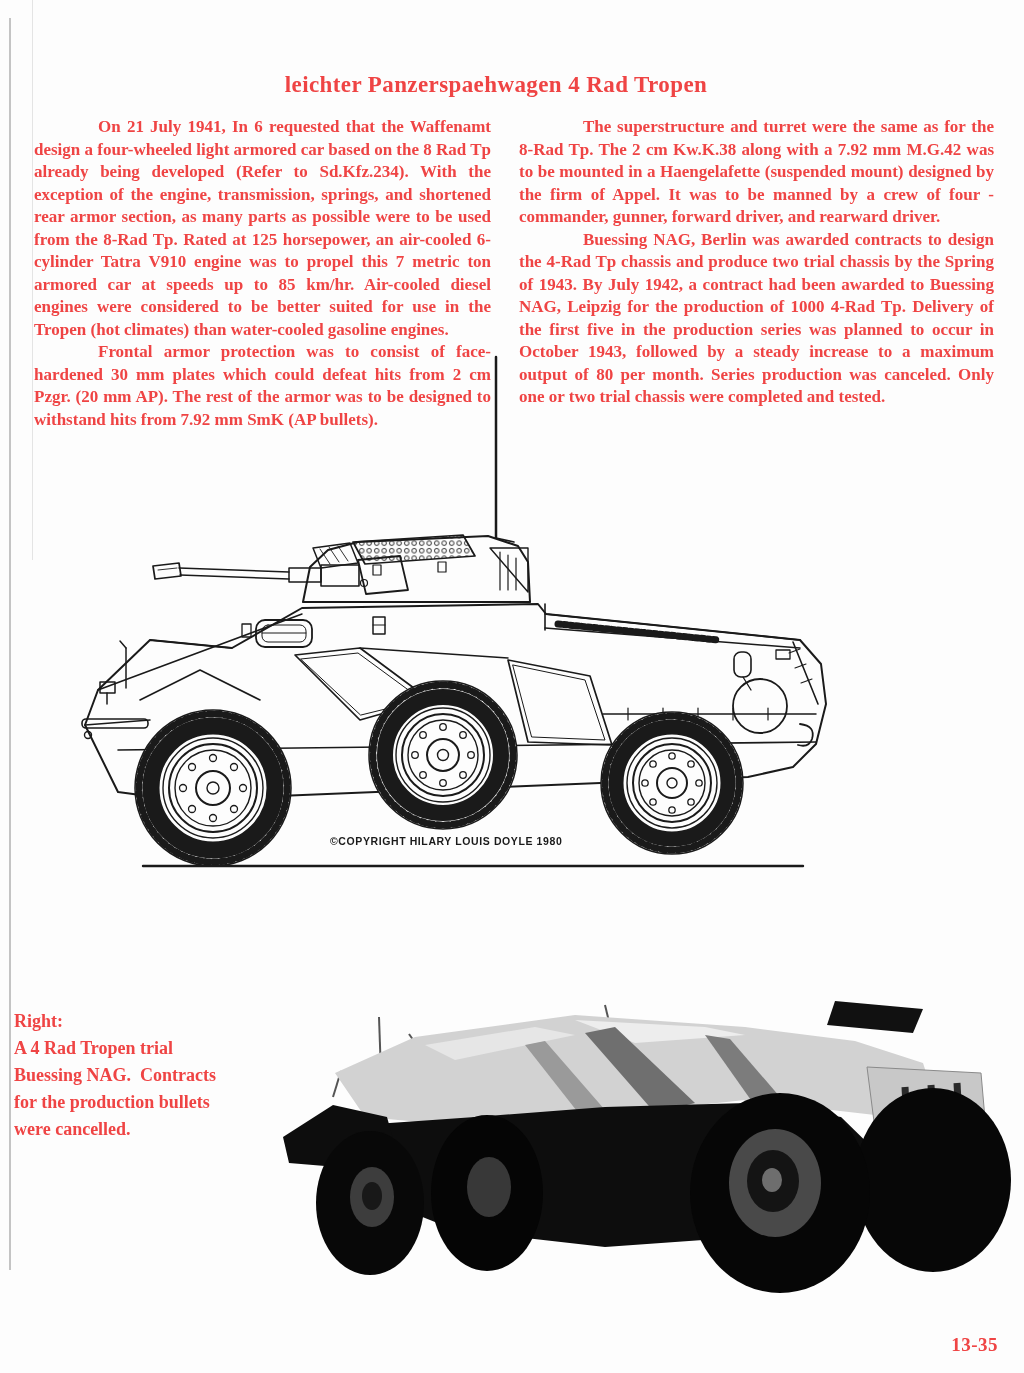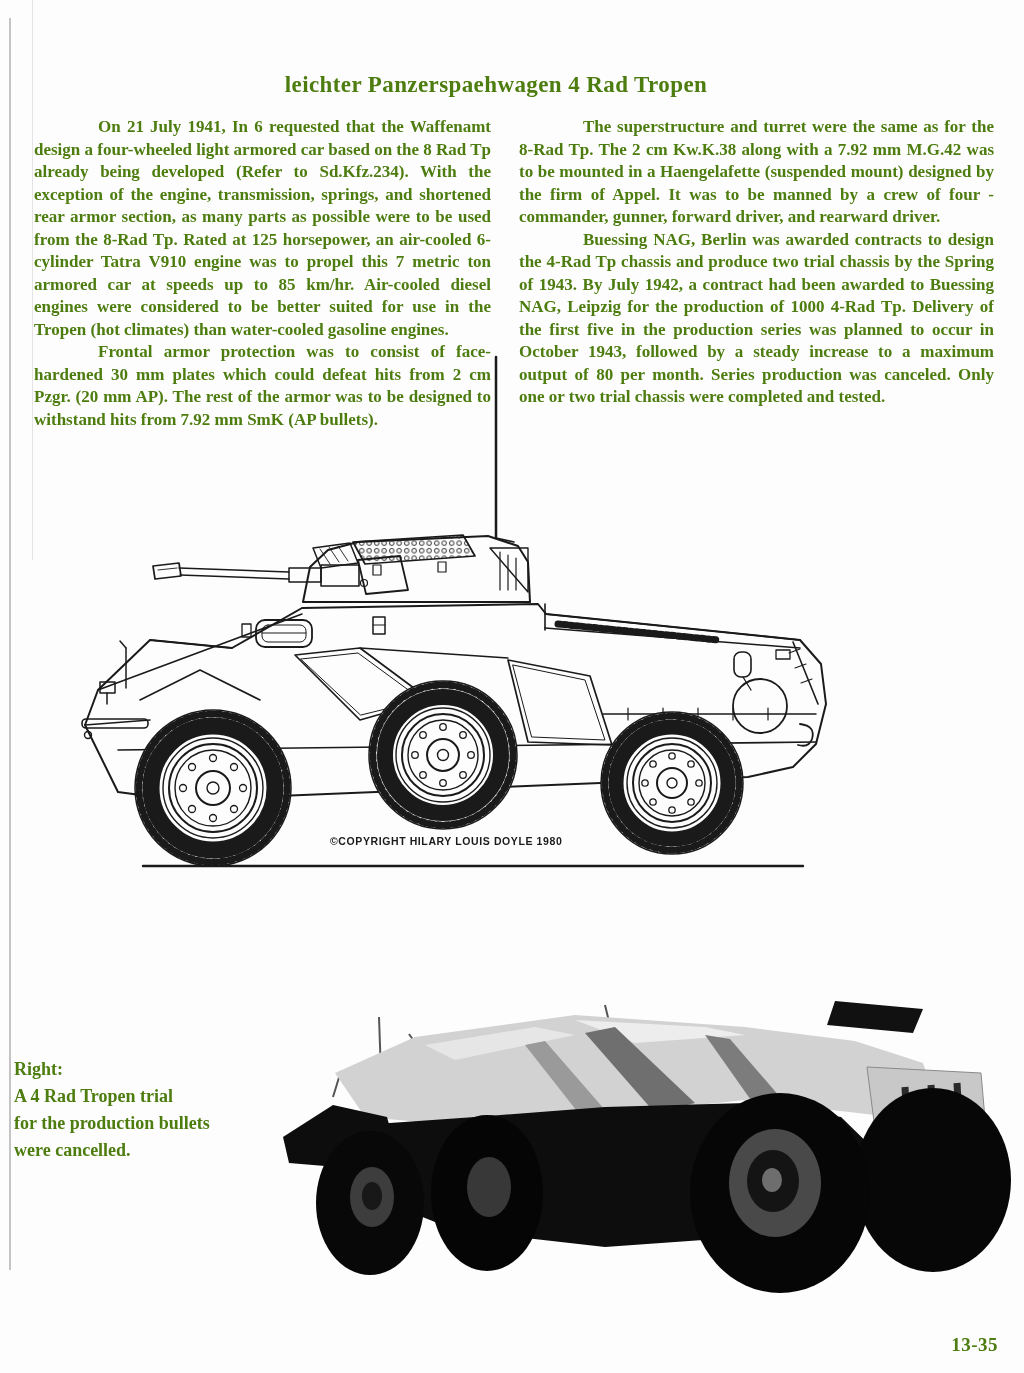--- a/index.html
+++ b/index.html
@@ -1,35 +1,35 @@
 <!DOCTYPE html>
 <html><head>
 <meta charset="utf-8">
 <style>
   html,body{margin:0;padding:0;background:#ffffff;}
   .page{
     position:relative;width:1024px;height:1373px;background:#fdfdfd;
-    font-family:"Liberation Serif","DejaVu Serif",serif;color:#4d7c0f;overflow:hidden;
+    font-family:"Liberation Serif","DejaVu Serif",serif;color:#ef4444;overflow:hidden;
   }
   .scan-line{position:absolute;pointer-events:none;}
   .title{
     position:absolute;top:72px;left:0;width:992px;text-align:center;
     font-size:23px;font-weight:bold;letter-spacing:.4px;margin:0;
   }
   .col{
     position:absolute;top:116px;font-size:17px;font-weight:bold;
     line-height:22.5px;text-align:justify;
   }
   .col-left{left:22px;width:457px;margin-left:12px;}
   .col-right{left:511px;width:475px;margin-left:8px;}
   .col p{margin:0;text-indent:64px;}
   .drawing-svg{position:absolute;left:58px;top:352px;}
   .photo-svg{position:absolute;left:275px;top:975px;}
   .caption{
-    position:absolute;left:14px;top:1056px;width:265px;
+    position:absolute;left:14px;top:1008px;width:265px;
     font-size:18px;font-weight:bold;line-height:27px;
   }
   .caption .cap-line{white-space:pre;}
   .page-number{
     position:absolute;left:868px;top:1334px;width:130px;text-align:right;
     font-size:19px;font-weight:bold;letter-spacing:.5px;
   }
 </style>
 </head>
 <body>
@@ -198,20 +198,21 @@
       </g>
 
       <line x1="85" y1="514" x2="745" y2="514" stroke-width="2.4"></line>
     </g>
     <text x="272" y="493" font-size="10.5" font-weight="bold" letter-spacing="0.6" font-family="Liberation Sans, DejaVu Sans, sans-serif" fill="#1a1a1a">©COPYRIGHT HILARY LOUIS DOYLE 1980</text>
   </svg>
 
   <div class="caption">
     <div class="cap-line">Right:</div>
     <div class="cap-line">A 4 Rad Tropen trial</div>
+    <div class="cap-line">Buessing NAG.  Contracts</div>
     <div class="cap-line">for the production bullets</div>
     <div class="cap-line">were cancelled.</div>
   </div>
 
   <svg class="photo-svg" width="749" height="320" viewBox="0 0 749 320">
 
     <g stroke="#555" stroke-width="2">
       <line x1="104" y1="42" x2="106" y2="99"></line>
       <line x1="134" y1="59" x2="148" y2="79"></line>
       <line x1="58" y1="122" x2="66" y2="96"></line>

